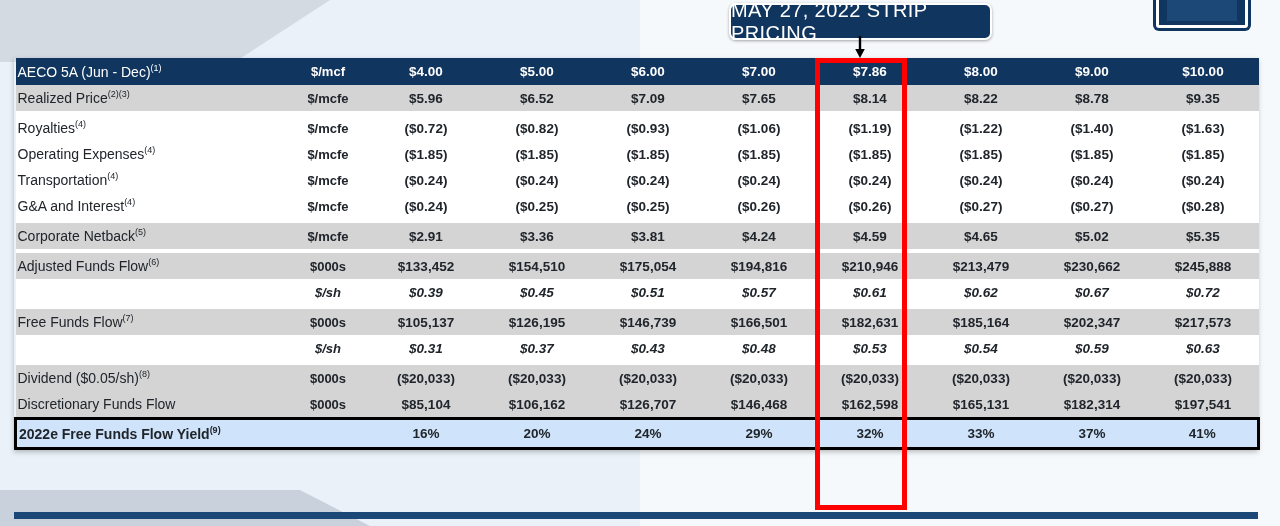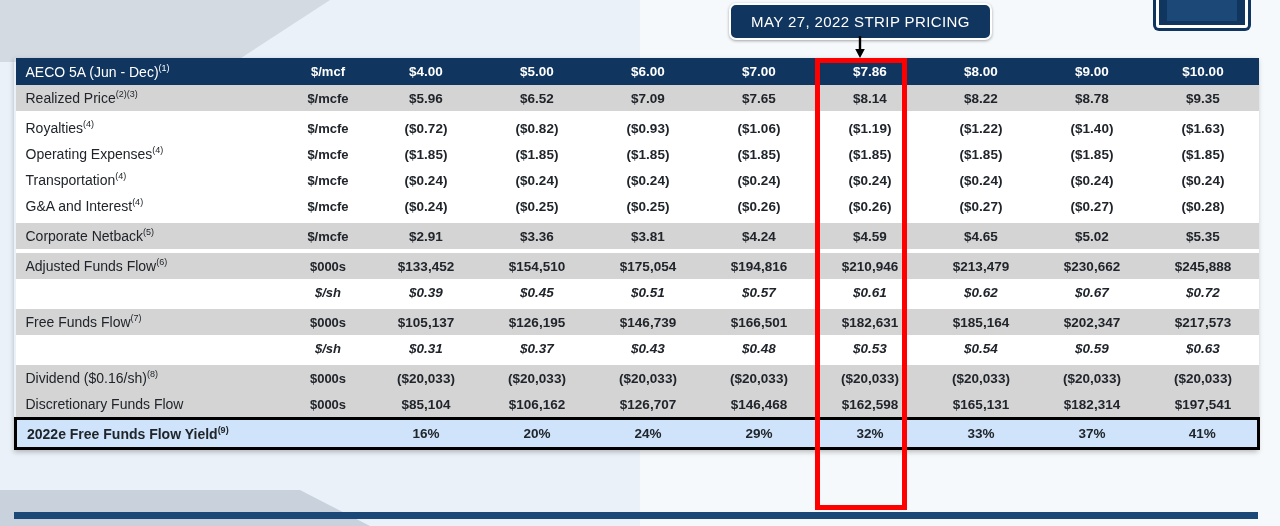--- a/index.html
+++ b/index.html
@@ -30,35 +30,35 @@
   .logo-inner{position:absolute;left:8px;top:10px;right:8px;bottom:4px;background:#1b4877;}
 
   
   #callout{
     position:absolute;left:729px;top:3px;width:259px;height:33px;
     background:#10355f;border:2px solid #ffffff;border-radius:7px;
     display:flex;align-items:center;justify-content:center;
     box-shadow:0 1px 3px rgba(0,0,0,.35);
   }
   #callout span{
-    color:#ffffff;font-size:15px;letter-spacing:.4px;font-weight:400;
+    color:#ffffff;font-size:20px;letter-spacing:.4px;font-weight:400;
   }
   #arrow{position:absolute;left:854px;top:36px;width:12px;height:22px;}
 
   
   #table-wrap{
     position:absolute;left:14px;top:58px;width:1244px;
     box-shadow:0 2px 5px rgba(0,0,0,.25);
   }
   table{border-collapse:collapse;width:1244px;table-layout:fixed;font-size:13.5px;color:#20252b;}
   col.c-label{width:270px;}
   col.c-unit{width:85px;}
   col.c-val{width:111px;}
   td{padding:0;height:26px;vertical-align:middle;}
-  .lbl{padding-left:10px;text-align:left;font-size:14px;white-space:nowrap;}
+  .lbl{padding-left:2px;text-align:left;font-size:14px;white-space:nowrap;}
   .unit{text-align:center;font-weight:bold;font-size:13px;}
   .val{text-align:center;font-weight:bold;font-size:13.5px;}
   sup{font-size:9px;vertical-align:super;line-height:0;}
 
   tr.header td{background:#10355f;color:#ffffff;height:27px;}
   tr.header .lbl{font-weight:400;font-size:14px;}
   tr.header .unit,tr.header .val{font-weight:bold;}
 
   tr.shade td{background:#d4d4d4;}
   tr.plain td{background:#ffffff;}
@@ -259,21 +259,21 @@
           <td class="val">$0.48</td>
           <td class="val">$0.53</td>
           <td class="val">$0.54</td>
           <td class="val">$0.59</td>
           <td class="val">$0.63</td>
         </tr>
         <tr class="sep">
           <td colspan="10"></td>
         </tr>
         <tr class="shade">
-          <td class="lbl"><span>Dividend ($0.16/sh)</span><sup>(8)</sup></td>
+          <td class="lbl"><span>Dividend ($0.05/sh)</span><sup>(8)</sup></td>
           <td class="unit">$000s</td>
           <td class="val">($20,033)</td>
           <td class="val">($20,033)</td>
           <td class="val">($20,033)</td>
           <td class="val">($20,033)</td>
           <td class="val">($20,033)</td>
           <td class="val">($20,033)</td>
           <td class="val">($20,033)</td>
           <td class="val">($20,033)</td>
         </tr>

